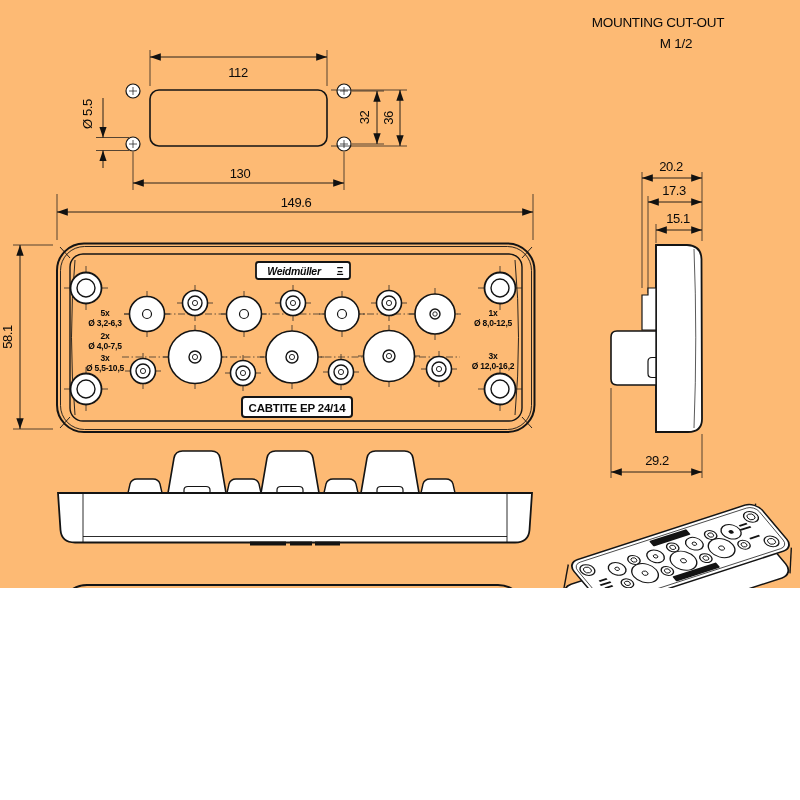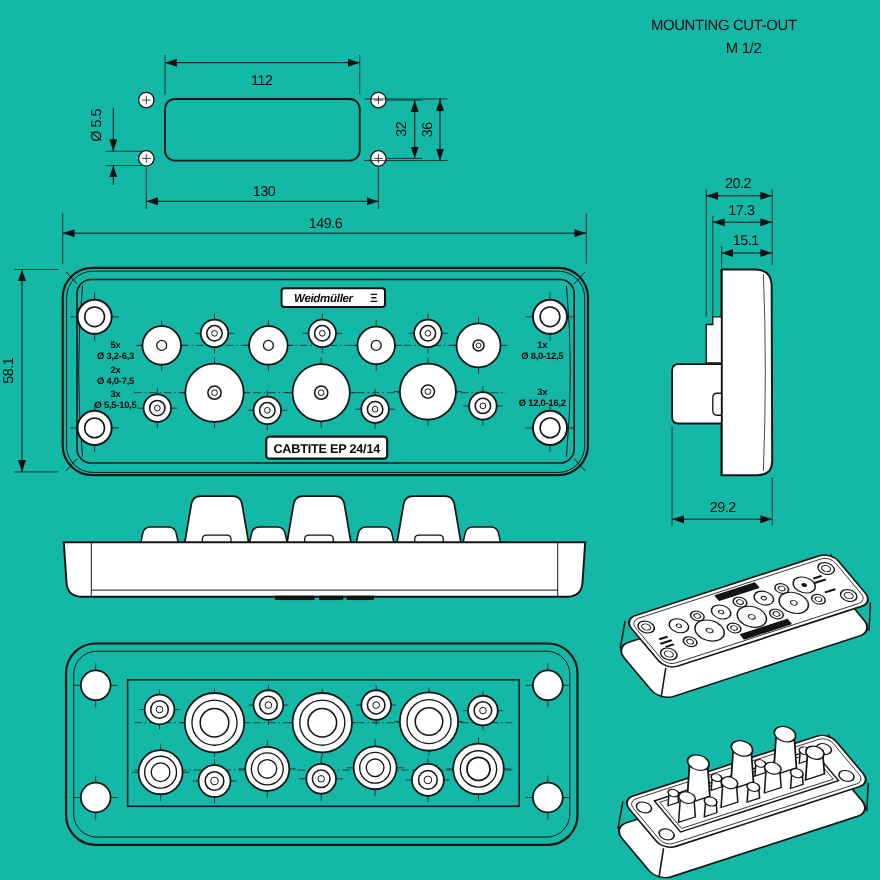--- a/index.html
+++ b/index.html
@@ -1,16 +1,16 @@
 <!DOCTYPE html>
 <html><head>
 <meta charset="utf-8">
 <style>
   html,body{margin:0;padding:0;background:#fff;}
-  .page{width:800px;height:800px;background:#14b8a6;position:relative;font-family:"Liberation Sans",sans-serif;text-align:right;}
+  .page{width:800px;height:588px;background:#fdba74;position:relative;font-family:"Liberation Sans",sans-serif;text-align:right;}
   svg{display:block;}
   
   .o2 {fill:none;stroke:#141414;stroke-width:2;}
   .o18{fill:none;stroke:#141414;stroke-width:1.8;}
   .o16{fill:none;stroke:#141414;stroke-width:1.6;}
   .o14{fill:none;stroke:#141414;stroke-width:1.4;}
   .o12{fill:none;stroke:#141414;stroke-width:1.2;}
   .o09{fill:none;stroke:#141414;stroke-width:0.9;}
   .o07{fill:none;stroke:#141414;stroke-width:0.7;}
   .wf {fill:#fff;}

